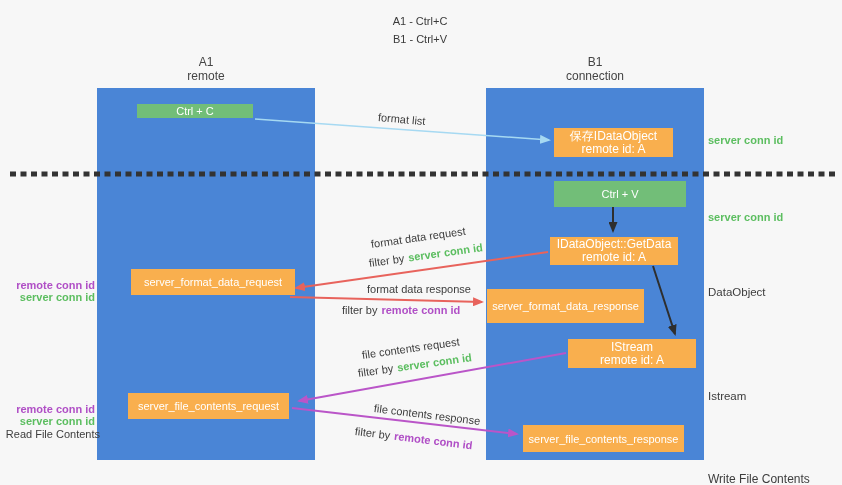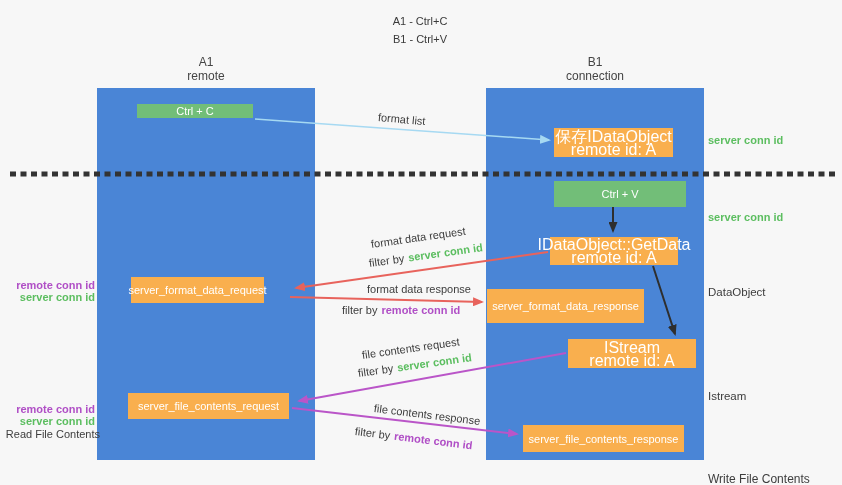--- a/index.html
+++ b/index.html
@@ -10,21 +10,21 @@
   html,body{margin:0;padding:0;}
   body{background:#f7f7f7;font-family:"Liberation Sans",sans-serif;}
   .canvas{position:relative;width:842px;height:485px;background:#f7f7f7;overflow:hidden;}
   .lane{position:absolute;top:88px;width:218px;height:372px;background:var(--lane-blue);}
   .lane-header{position:absolute;top:55px;width:218px;text-align:center;font-size:12px;line-height:14px;color:#444;}
   .title{position:absolute;left:330px;top:12px;width:180px;text-align:center;font-size:11px;line-height:18px;color:#3a3a3a;}
   svg.arrows{position:absolute;left:0;top:0;z-index:2;}
   .box{position:absolute;z-index:3;color:#fff;display:flex;flex-direction:column;align-items:center;justify-content:center;text-align:center;}
   .green{background:var(--box-green);font-size:11px;}
   .orange{background:var(--box-orange);font-size:11px;}
-  .two-line{font-size:16px;line-height:13px;}
+  .two-line{font-size:12px;line-height:13px;}
   .flabel{position:absolute;z-index:4;font-size:11px;color:var(--text-dark);white-space:nowrap;transform-origin:left center;}
   .flabel .sep{display:inline-block;width:4px;}
   .side{position:absolute;z-index:4;font-size:11px;white-space:nowrap;}
   .bold{font-weight:bold;}
   .green-text{color:var(--text-green);}
   .purple-text{color:var(--text-purple);}
   .dark-text{color:var(--text-dark);margin-top:40px;}
   .right-col{left:708px;text-align:left;}
   .left-col{text-align:right;}
   .mk-blue{fill:var(--arrow-light-blue);} .mk-red{fill:var(--arrow-red);}
@@ -93,21 +93,21 @@
 
   <div class="box green" style="left:554px;top:181px;width:132px;height:26px;justify-content:center;">
     <span>Ctrl + V</span>
   </div>
 
   <div class="box orange two-line" style="left:550px;top:237px;width:128px;height:28px;">
     <span>IDataObject::GetData</span>
     <span>remote id: A</span>
   </div>
 
-  <div class="box orange" style="left:131px;top:277px;width:133px;height:26px;text-align:right;">
+  <div class="box orange" style="left:131px;top:269px;width:164px;height:26px;text-align:right;">
     <span>server_format_data_request</span>
   </div>
 
   <div class="box orange" style="left:487px;top:289px;width:157px;height:34px;">
     <span>server_format_data_response</span>
   </div>
 
   <div class="box orange two-line" style="left:568px;top:339px;width:128px;height:29px;">
     <span>IStream</span>
     <span>remote id: A</span>

